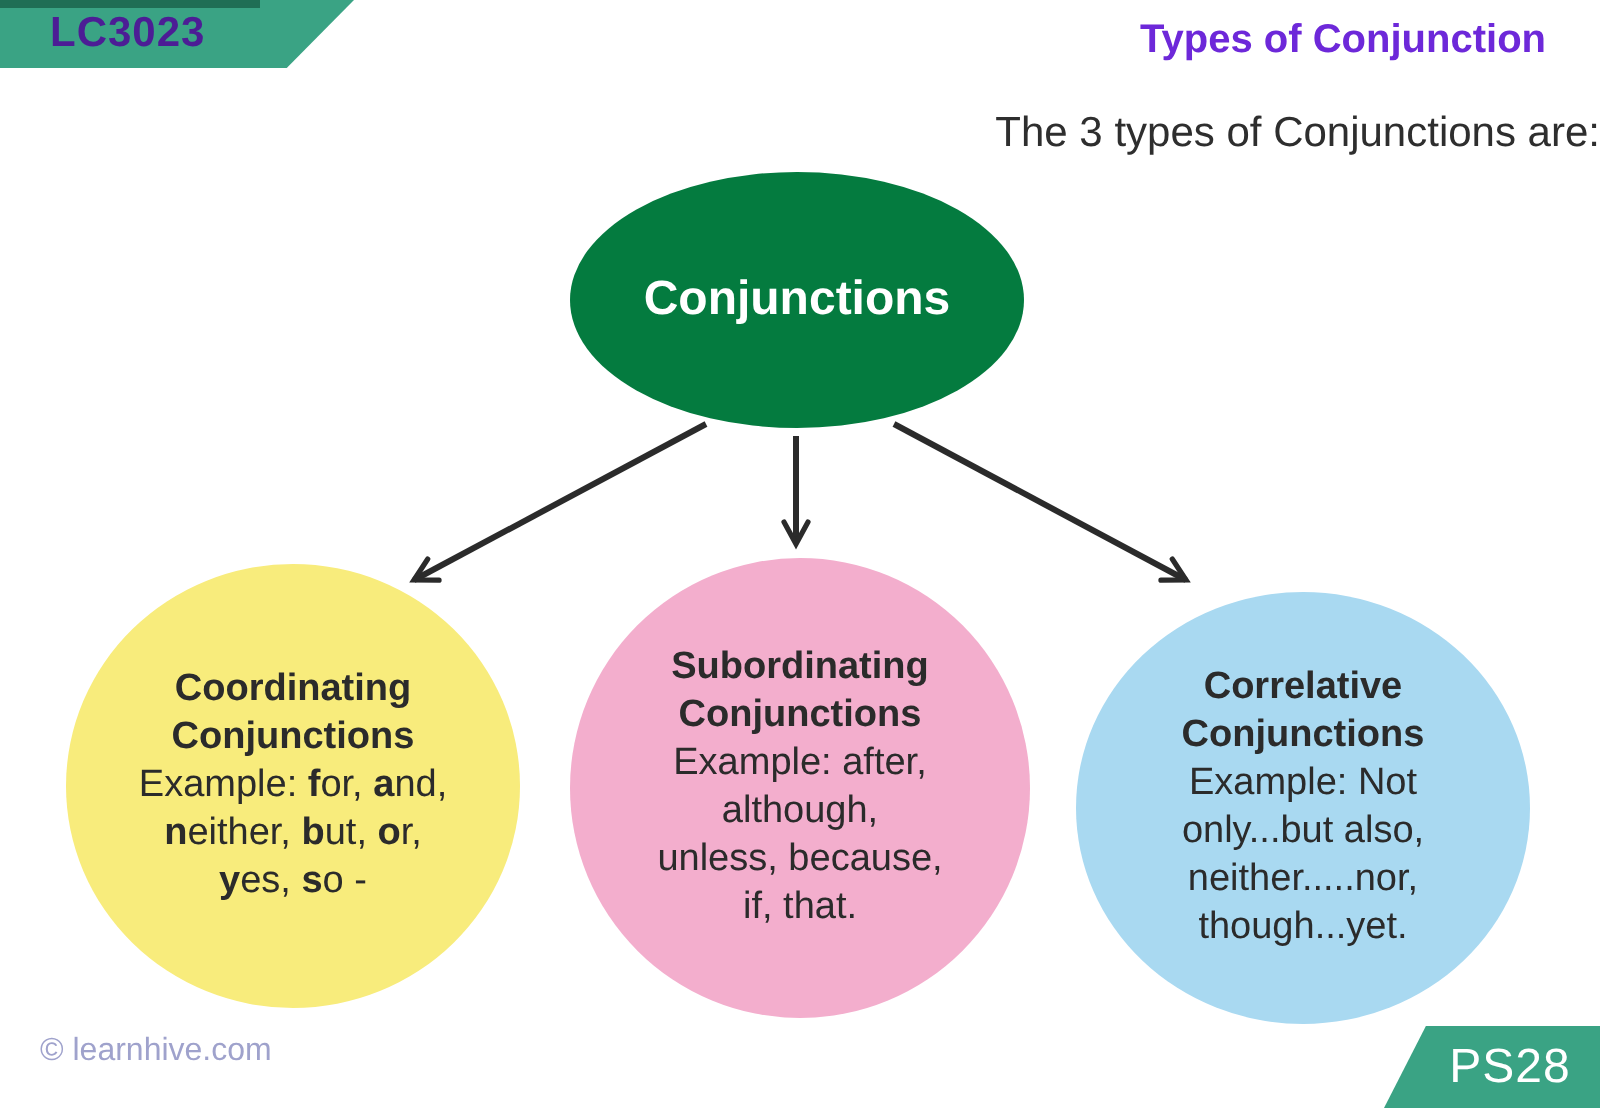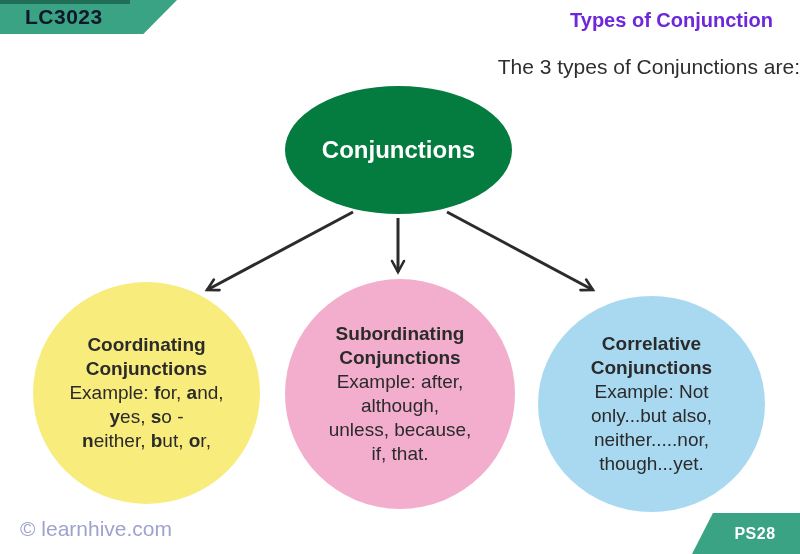--- a/index.html
+++ b/index.html
@@ -4,46 +4,46 @@
 <style>
   html,body{margin:0;padding:0;background:#fff;}
   .stage{position:relative;width:800px;height:554px;background:#ffffff;overflow:hidden;
          font-family:"Liberation Sans","DejaVu Sans",sans-serif;color:#2b2b2b;}
 
   
   .tab-tl{position:absolute;left:0;top:0;width:177px;height:34px;
           clip-path:polygon(0 0,100% 0,81% 100%,0 100%);
           display:flex;align-items:center;}
   .tab-tl-edge{position:absolute;left:0;top:0;width:130px;height:4px;background:#1f6e55;}
-  .tab-tl .tab-label{color:#0f172a;font-weight:bold;font-size:21px;padding-left:25px;letter-spacing:.5px;}
+  .tab-tl .tab-label{color:#4c1d95;font-weight:bold;font-size:21px;padding-left:25px;letter-spacing:.5px;}
   .tab-br{position:absolute;right:0;bottom:0;width:108px;height:41px;
           clip-path:polygon(19.4% 0,100% 0,100% 100%,0 100%);
           display:flex;align-items:center;justify-content:center;}
-  .tab-br .tab-label{color:#fff;font-weight:bold;font-size:16px;padding-left:18px;letter-spacing:.5px;}
+  .tab-br .tab-label{color:#fff;font-weight:normal;font-size:24px;padding-left:18px;letter-spacing:.5px;}
 
   .red-title{position:absolute;top:9px;right:27px;font-size:20px;font-weight:bold;color:#6d28d9;}
 
   .subtitle{position:absolute;top:55px;left:0;width:100%;text-align:right;font-size:21px;color:#2e2e2e;}
 
   .root-ellipse{position:absolute;left:285px;top:86px;width:227px;height:128px;border-radius:50%;
                 display:flex;align-items:center;justify-content:center;}
   .root-ellipse .root-label{color:#ffffff;font-weight:bold;font-size:24px;}
 
   .arrow-layer{position:absolute;left:0;top:0;width:800px;height:554px;z-index:5;pointer-events:none;}
 
   .circle{position:absolute;border-radius:50%;display:flex;flex-direction:column;
           align-items:center;justify-content:center;text-align:center;
           font-size:19px;line-height:24px;color:#2b2b2b;z-index:2;}
   .circle .line{white-space:nowrap;}
   .circle .b, .circle .line.b{font-weight:bold;}
   .circle-coordinating{left:33px;top:282px;width:227px;height:222px;}
   .circle-subordinating{left:285px;top:279px;width:230px;height:230px;}
   .circle-correlative{left:538px;top:296px;width:227px;height:216px;}
 
-  .copyright{position:absolute;left:20px;top:517px;font-size:21px;color:#9fa2cc;}
+  .copyright{position:absolute;left:20px;top:517px;font-size:16px;color:#9fa2cc;}
 </style>
 </head>
 <body>
 
 <div class="stage">
 
   <div class="tab-tl" style="background: rgb(58, 163, 132);">
     <span class="tab-label">LC3023</span>
   </div>
   <div class="tab-tl-edge"></div>
@@ -64,22 +64,22 @@
     </defs>
     <line x1="353" y1="212" x2="207" y2="290" stroke="#2b2b2b" stroke-width="3" marker-end="url(#ah)"></line>
     <line x1="398" y1="218" x2="398" y2="272" stroke="#2b2b2b" stroke-width="3" marker-end="url(#ah)"></line>
     <line x1="447" y1="212" x2="593" y2="290" stroke="#2b2b2b" stroke-width="3" marker-end="url(#ah)"></line>
   </svg>
 
   <div class="circle circle-coordinating" style="background: rgb(248, 236, 124);">
       <div class="line b"><span>Coordinating</span></div>
       <div class="line b"><span>Conjunctions</span></div>
       <div class="line"><span>Example: </span><span class="b">f</span><span>or, </span><span class="b">a</span><span>nd,</span></div>
+      <div class="line"><span class="b">n</span><span>either, </span><span class="b">b</span><span>ut, </span><span class="b">o</span><span>r,</span></div>
       <div class="line"><span class="b">y</span><span>es, </span><span class="b">s</span><span>o -</span></div>
-      <div class="line"><span class="b">n</span><span>either, </span><span class="b">b</span><span>ut, </span><span class="b">o</span><span>r,</span></div>
     </div>
 
   <div class="circle circle-subordinating" style="background: rgb(243, 174, 205);">
       <div class="line b"><span>Subordinating</span></div>
       <div class="line b"><span>Conjunctions</span></div>
       <div class="line"><span>Example: after,</span></div>
       <div class="line"><span>although,</span></div>
       <div class="line"><span>unless, because,</span></div>
       <div class="line"><span>if, that.</span></div>
     </div>

